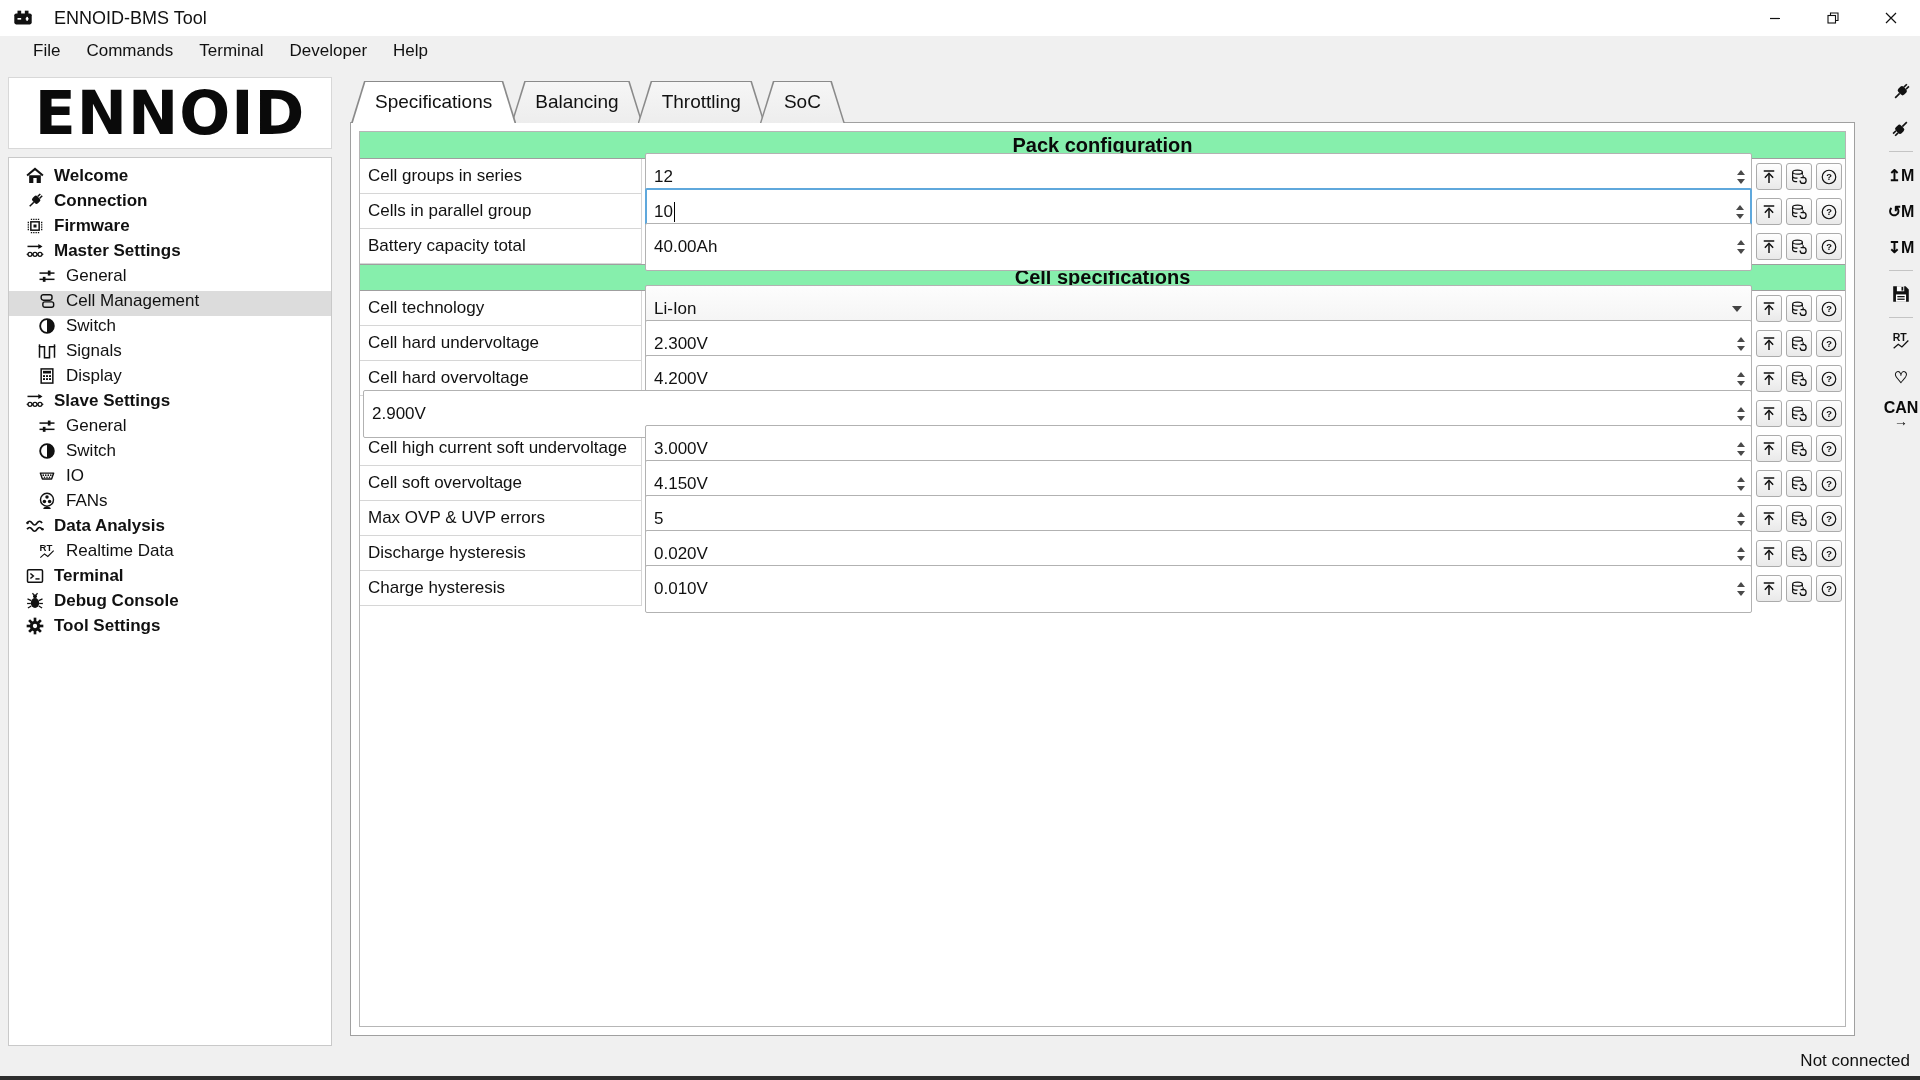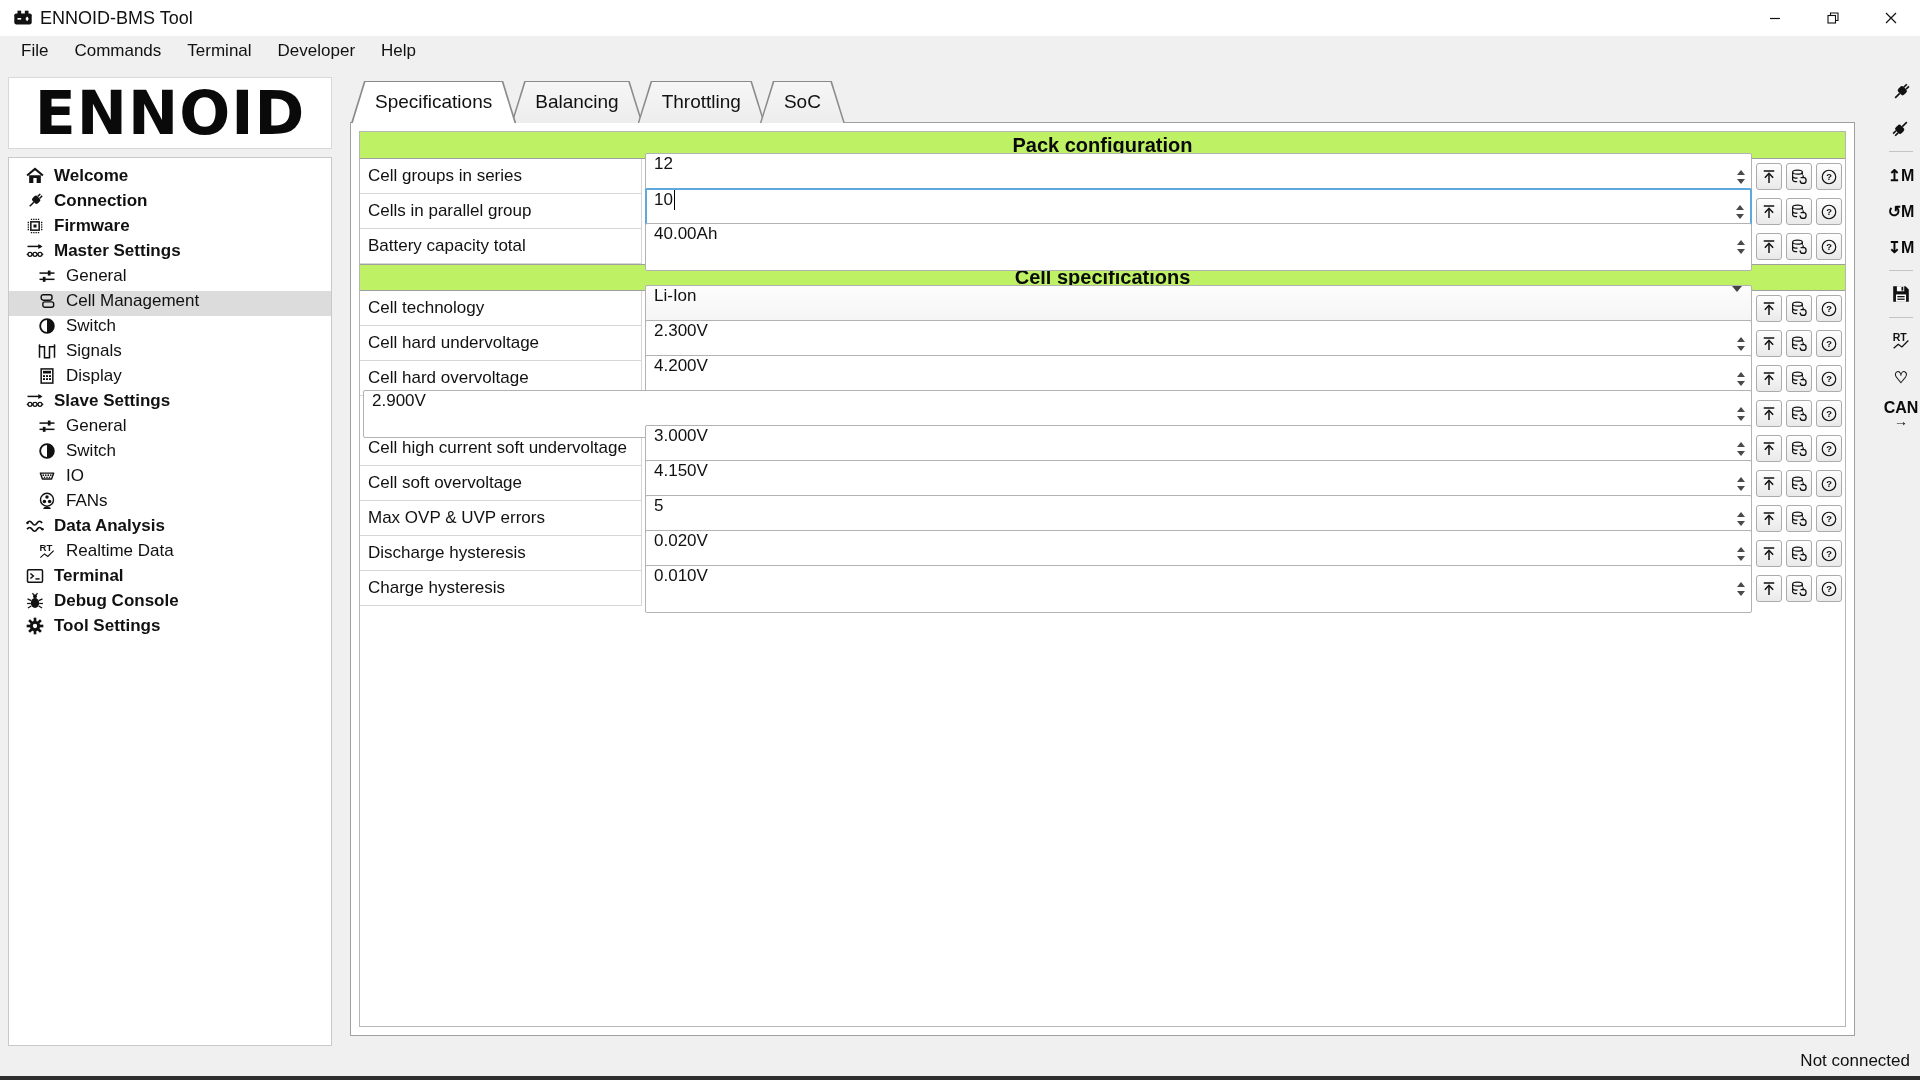--- a/index.html
+++ b/index.html
@@ -3,27 +3,27 @@
 <meta charset="utf-8">
 <style>
   * { margin:0; padding:0; box-sizing:border-box; }
   html,body { width:1920px; height:1080px; overflow:hidden; }
   body { font-family:"Liberation Sans", sans-serif; background:#f0f0f0; color:#111; }
   .screen { position:relative; width:1920px; height:1080px; background:#f0f0f0; overflow:hidden; }
 
   
   .titlebar { position:absolute; top:0; left:0; right:0; height:36px; background:#ffffff; display:flex; align-items:center; }
   .app-icon { width:22px; height:22px; margin-left:12px; }
-  .title-text { font-size:18px; margin-left:6px; color:#111; }
+  .title-text { font-size:18px; margin-left:20px; color:#111; }
   .win-controls { margin-left:auto; display:flex; height:100%; }
   .win-btn { width:58px; height:100%; display:flex; align-items:center; justify-content:center; background:transparent; border:none; }
   .win-btn svg { width:16px; height:16px; }
 
   
-  .menubar { position:absolute; top:36px; left:0; right:0; height:30px; background:#f0f0f0; display:flex; align-items:center; padding-left:8px; }
+  .menubar { position:absolute; top:36px; left:0; right:0; height:30px; background:#f0f0f0; display:flex; align-items:center; padding-left:20px; }
   .menu-item { font-size:17px; padding:3px 13px; color:#111; cursor:default; }
 
   
   .content { position:absolute; top:66px; left:0; right:0; bottom:34px; }
 
   
   .logo-card { position:absolute; left:8px; top:11px; width:324px; height:72px; background:#ffffff; border:1px solid #d8d8d8; display:flex; align-items:center; justify-content:center; }
   .logo-text { font-family:"DejaVu Sans", sans-serif; font-weight:bold; font-size:60px; letter-spacing:1px; color:#0a0a0a; }
   .nav { position:absolute; left:8px; top:91px; width:324px; bottom:0px; background:#ffffff; border:1px solid #c9c9c9; padding-top:8px; overflow:hidden; }
   .nav-item { display:flex; height:25px; padding-left:16px; font-size:17px; cursor:default; }
@@ -38,26 +38,26 @@
   .tab { position:relative; height:42px; margin-right:-5px; cursor:default; }
   .tab .t-border { position:absolute; inset:0; background:#8a8a8a; clip-path:polygon(13px 0, calc(100% - 13px) 0, 100% 100%, 0 100%); }
   .tab .t-face { position:absolute; inset:1px 0 0 0; background:linear-gradient(#f6f6f6,#ededed); clip-path:polygon(14.4px 0, calc(100% - 14.4px) 0, calc(100% - 1.5px) 100%, 1.5px 100%); }
   .tab.active { z-index:3; }
   .tab.active .t-face { background:#ffffff; inset:1px 0 -1px 0; }
   .t-label { position:relative; z-index:4; display:block; line-height:42px; padding:0 24px; font-size:19px; color:#111; }
 
   
   .panel { position:relative; z-index:1; margin-top:-1px; height:914px; background:#ffffff; border:1px solid #a0a0a0; }
   .scrollarea { position:absolute; inset:8px; border:1px solid #b6b6b6; background:#ffffff; overflow:hidden; }
-  .section-header { height:27px; background:#bef264; border-bottom:1px solid #9f9f9f; display:flex; align-items:center; justify-content:center; font-weight:bold; font-size:20px; color:#0a0a0a; }
+  .section-header { height:27px; background:#86efac; border-bottom:1px solid #9f9f9f; display:flex; align-items:center; justify-content:center; font-weight:bold; font-size:20px; color:#0a0a0a; }
   .section-header.second { border-top:1px solid #9f9f9f; }
   .field-row { display:flex; height:35px; }
   .field-label { width:282px; flex:0 0 282px; border-right:1px solid #d6d6d6; border-bottom:1px solid #d6d6d6; display:flex; align-items:center; padding-left:8px; font-size:17px; color:#111; }
   .field-control { flex:1; display:flex; align-items:center; gap:4px; padding:2px 3px 2px 3px; }
-  .input { flex:1; height:48px; border:1px solid #b2b2b2; border-radius:2px; background:#ffffff; display:flex; align-items:flex-start; padding-left:8px; font-size:17px; position:relative; }
+  .input { flex:1; height:48px; border:1px solid #b2b2b2; border-radius:2px; background:#ffffff; display:flex; align-items:center; padding-left:8px; font-size:17px; position:relative; }
   .field-row.focused .input { border:2px solid #5fa8dc; padding-left:7px; }
   .caret { display:none; width:1.5px; height:20px; background:#000; margin-left:1px; }
   .field-row.focused .caret { display:block; }
   .spin { margin-left:auto; width:18px; align-self:stretch; display:flex; flex-direction:column; align-items:center; justify-content:center; gap:4px; padding-right:3px; }
   .spin i { display:block; width:0; height:0; border-left:4.5px solid transparent; border-right:4.5px solid transparent; }
   .spin .up { border-bottom:5px solid #4a4a4a; }
   .spin .dn { border-top:5px solid #4a4a4a; }
   .combo-arrow { margin-left:auto; margin-right:9px; width:0; height:0; border-left:5px solid transparent; border-right:5px solid transparent; border-top:6px solid #444; }
   .field-row.ctl-combo .input { background:linear-gradient(#fdfdfd,#f2f2f2); }
   .row-btn { width:26px; height:27px; border:1px solid #ababab; border-radius:3px; background:linear-gradient(#fefefe,#e9e9e9); display:flex; align-items:center; justify-content:center; padding:0; }

